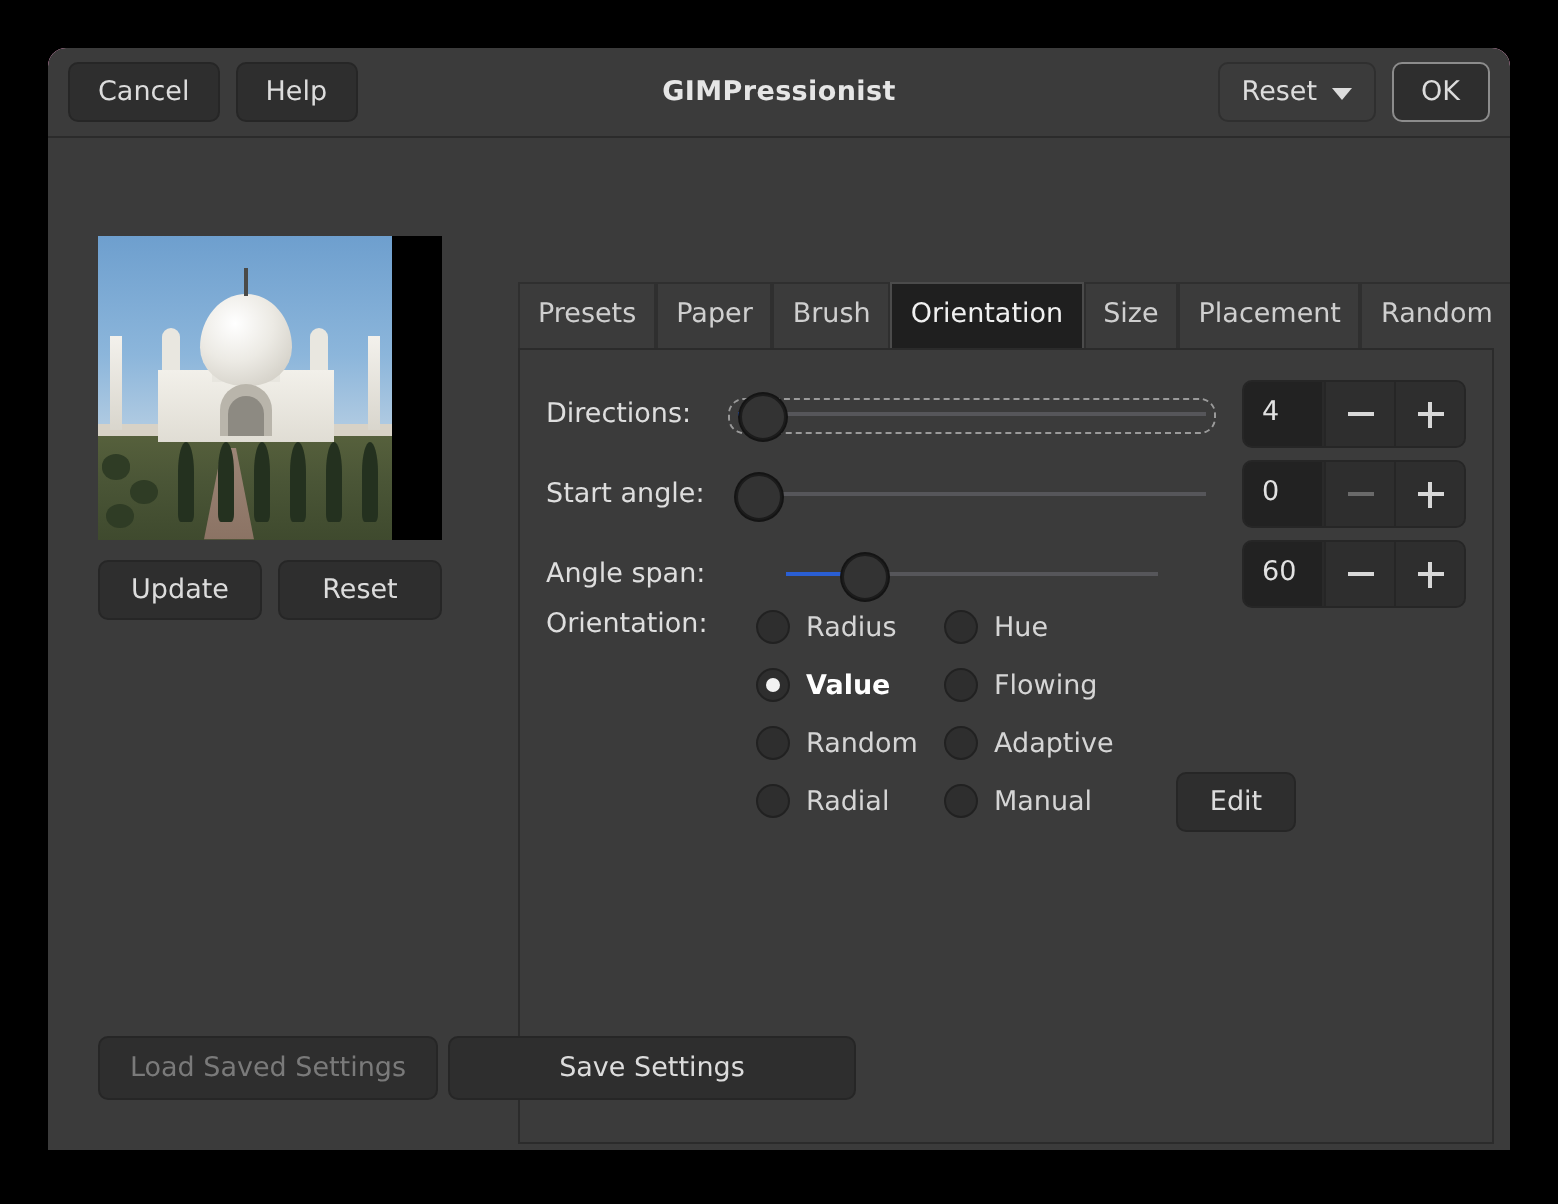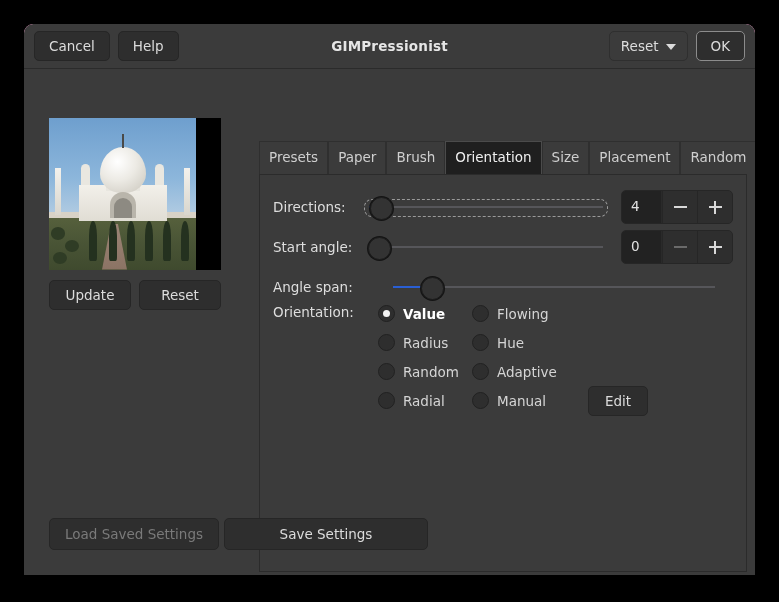--- a/index.html
+++ b/index.html
@@ -550,51 +550,61 @@
             </div>
           </div>
 
           <div class="row" style="top:96px;gap:24px;">
             <div class="row-label">Angle span:</div>
             <div class="scale">
               <div class="track"></div>
               <div class="fill" style="width:40px;"></div>
               <div class="knob" style="left:40px;"></div>
             </div>
+            <div class="spin">
+              <div class="value">60</div>
+              <div class="sbtn">
+                  <span class="h"></span>
+                </div>
+              <div class="sbtn">
+                  <span class="h"></span>
+                  <span class="v"></span>
+                </div>
+            </div>
           </div>
 
           <div class="orient-block">
             <div class="orient-label">Orientation:</div>
             <div class="radio-grid">
+
+              <div class="rrow">
+                <div class="ritem col1">
+                  <span class="radio"></span>
+                  <span class="rtext">Radius</span>
+                </div>
+                <div class="ritem col2">
+                  <span class="radio"></span>
+                  <span class="rtext">Hue</span>
+                </div>
+              </div>
 
               <div class="rrow">
                 <div class="ritem col1">
                   <span class="radio on"></span>
                   <span class="rtext sel">Value</span>
                 </div>
                 <div class="ritem col2">
                   <span class="radio"></span>
                   <span class="rtext">Flowing</span>
                 </div>
               </div>
 
               <div class="rrow">
                 <div class="ritem col1">
                   <span class="radio"></span>
-                  <span class="rtext">Radius</span>
-                </div>
-                <div class="ritem col2">
-                  <span class="radio"></span>
-                  <span class="rtext">Hue</span>
-                </div>
-              </div>
-
-              <div class="rrow">
-                <div class="ritem col1">
-                  <span class="radio"></span>
                   <span class="rtext">Random</span>
                 </div>
                 <div class="ritem col2">
                   <span class="radio"></span>
                   <span class="rtext">Adaptive</span>
                 </div>
               </div>
 
               <div class="rrow">
                 <div class="ritem col1">

